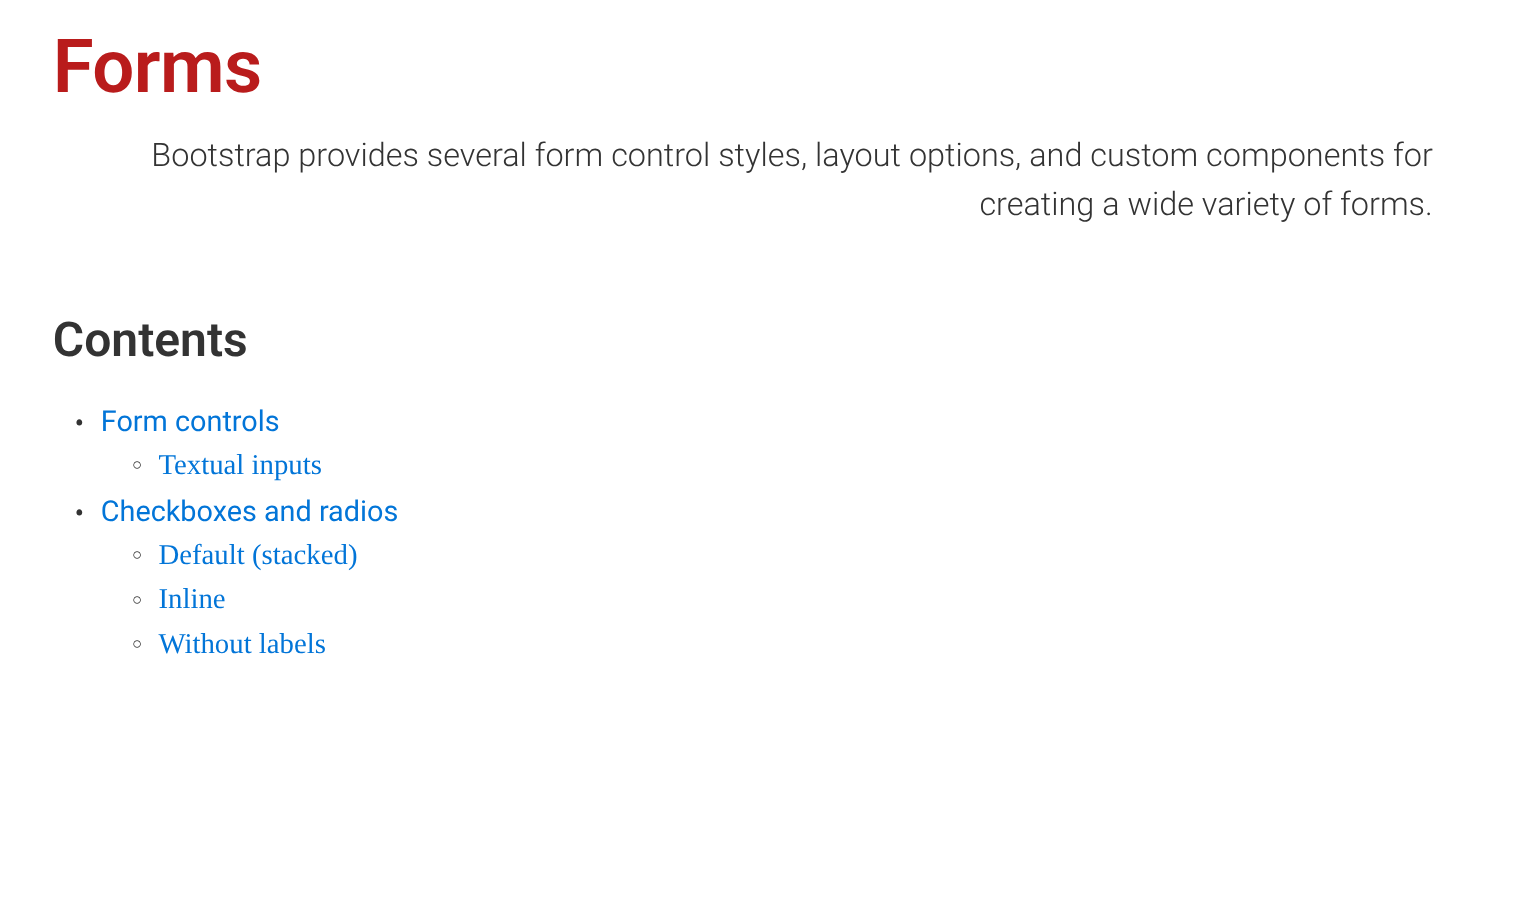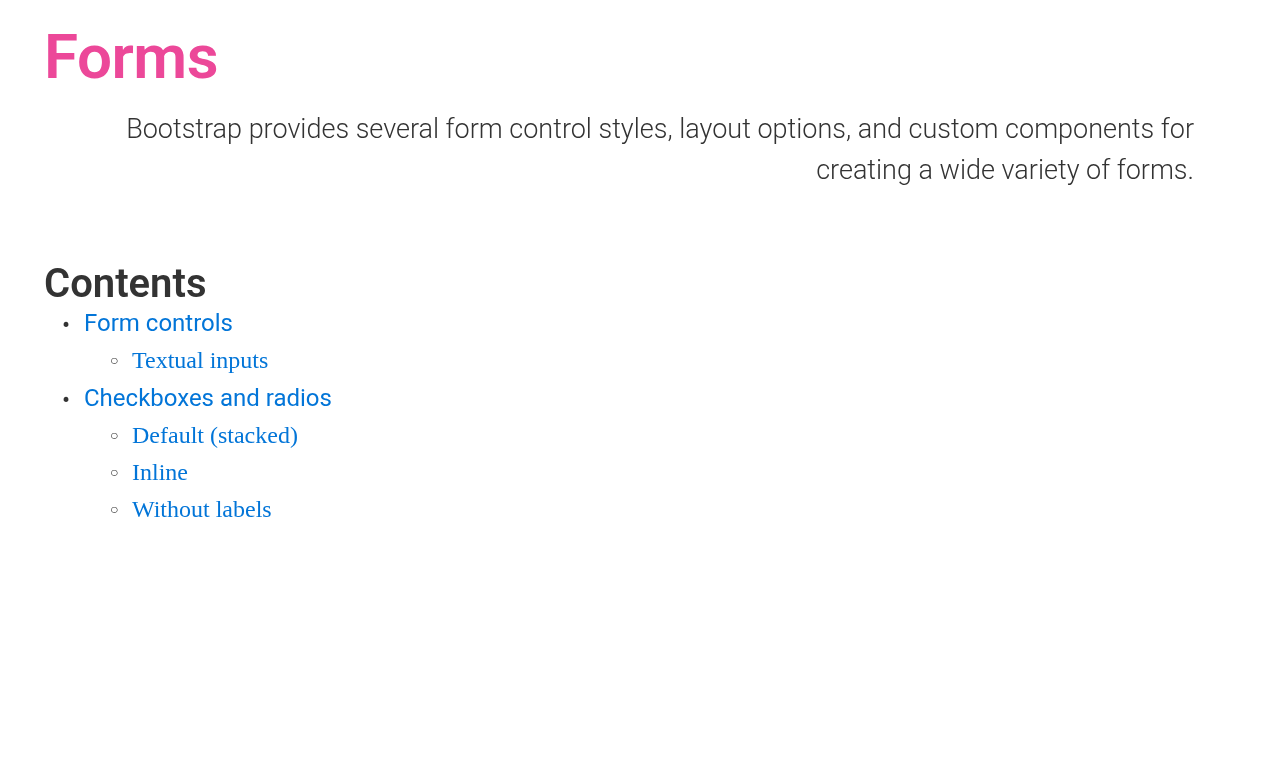--- a/index.html
+++ b/index.html
@@ -9,38 +9,38 @@
     }
     body {
       font-family: "Segoe UI", -apple-system, BlinkMacSystemFont, Roboto, "Helvetica Neue", Arial, sans-serif;
       color: #333;
       background: #fff;
       padding: 20px 44px;
     }
     h1 {
       font-size: 62px;
       font-weight: 600;
-      color: #ec4899;
+      color: #b91c1c;
       margin-bottom: 16px;
       letter-spacing: -0.5px;
     }
     .lead {
       font-size: 27px;
       font-weight: 300;
       color: #333;
       line-height: 1.5;
       margin-bottom: 70px;
       max-width: 1150px;
       text-align: right;
     }
     h2 {
       font-size: 40px;
       font-weight: 600;
       color: #333;
-      margin-bottom: 2px;
+      margin-bottom: 30px;
     }
     ul.toc {
       list-style: none;
       padding-left: 40px;
     }
     ul.toc > li {
       position: relative;
       margin-bottom: 10px;
     }
     ul.toc > li::before {

